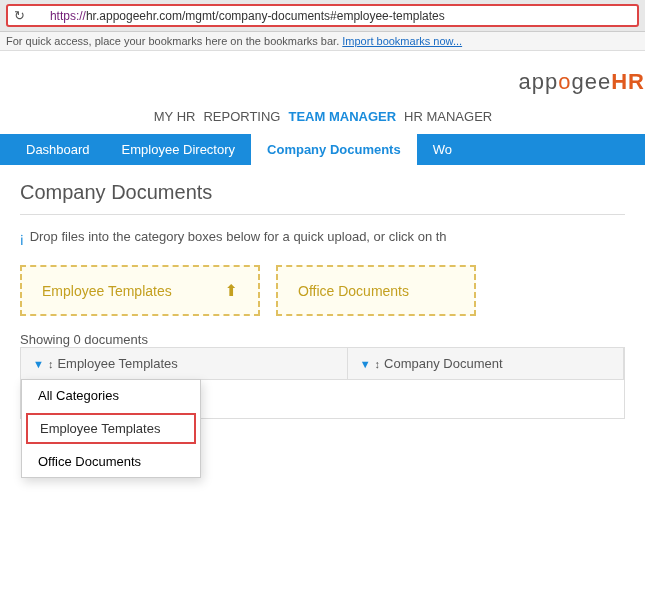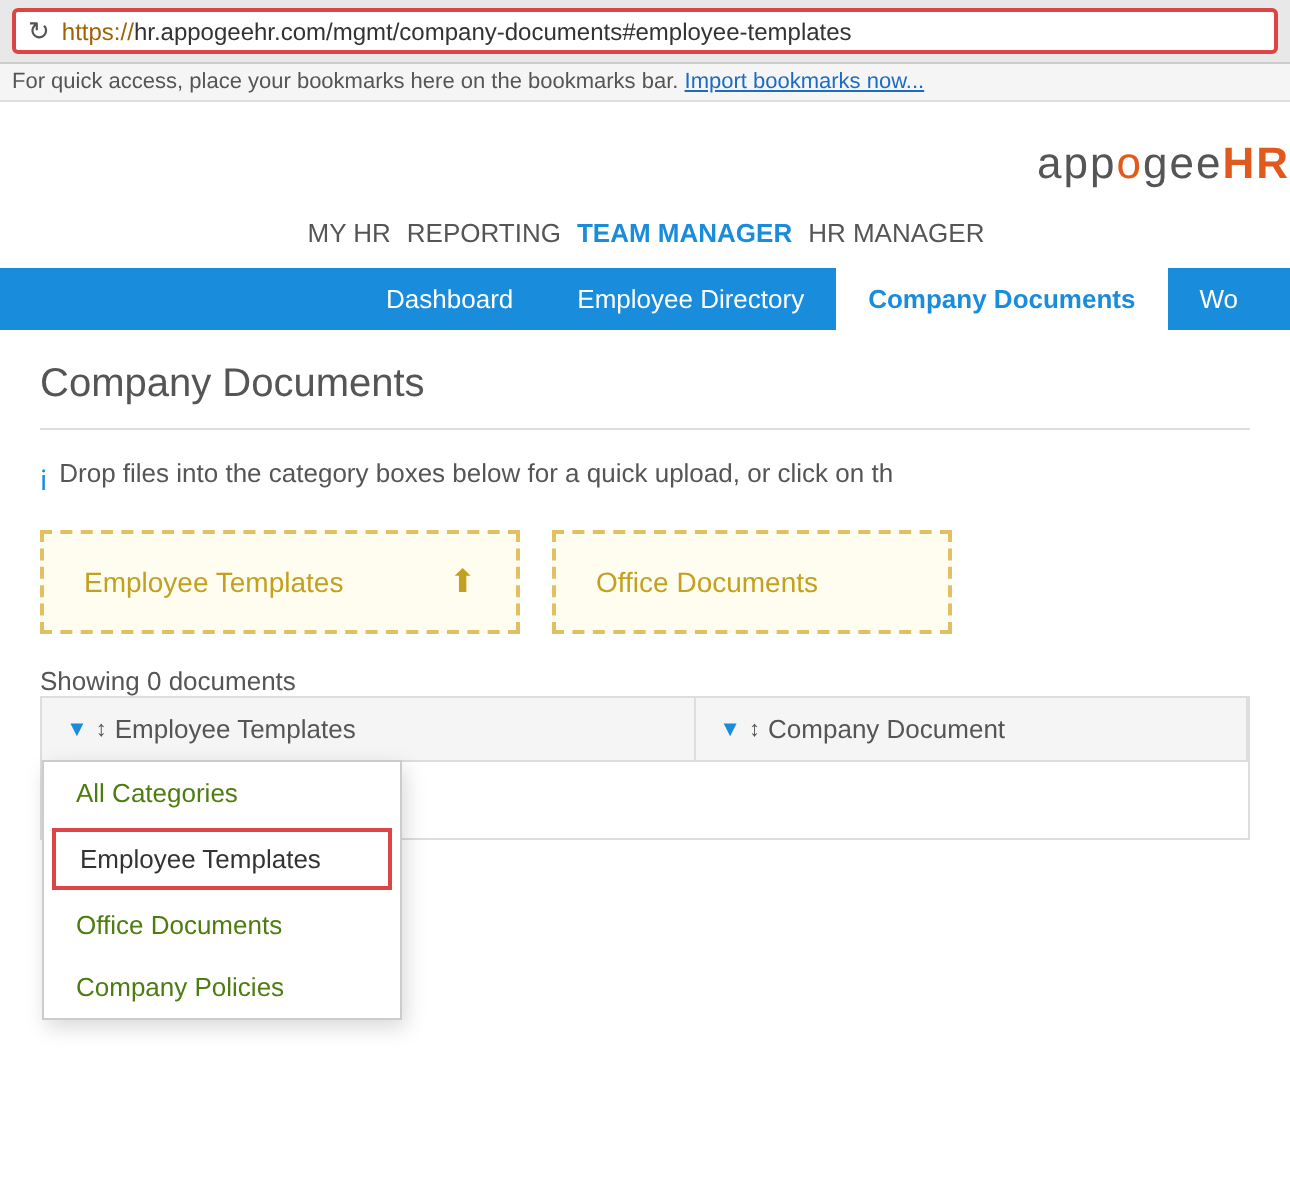--- a/index.html
+++ b/index.html
@@ -30,21 +30,22 @@
     .address-bar .refresh-icon {
       color: #555;
       margin-right: 6px;
       font-size: 13px;
     }
     .address-bar .url {
       color: #333;
       font-size: 12px;
     }
     .address-bar .url .https {
-      color: #a16207;
+      color: #701a75;
+      margin-left: 19px;
     }
     .bookmarks-bar {
       background: #f5f5f5;
       padding: 3px 6px;
       font-size: 11px;
       color: #555;
       border-bottom: 1px solid #ddd;
     }
     .bookmarks-bar a {
       color: #1a6cc4;
@@ -94,21 +95,20 @@
       color: #1a8cdc;
       font-weight: bold;
     }
 
     
     .sub-nav {
       background: #1a8cdc;
       display: flex;
       gap: 0;
       padding: 0 10px;
-      justify-content: flex-end;
     }
     .sub-nav-item {
       color: #fff;
       padding: 8px 16px;
       font-size: 13px;
       cursor: pointer;
       white-space: nowrap;
     }
     .sub-nav-item.active {
       background: #fff;
@@ -211,21 +211,21 @@
       left: 0;
       background: #fff;
       border: 1px solid #ccc;
       box-shadow: 2px 4px 10px rgba(0,0,0,0.15);
       min-width: 180px;
       z-index: 100;
     }
     .dropdown-item {
       padding: 8px 16px;
       font-size: 13px;
-      color: #4d7c0f;
+      color: #000000;
       cursor: pointer;
       white-space: nowrap;
     }
     .dropdown-item.selected {
       border: 2px solid #d44;
       color: #333;
       margin: 2px 4px;
       padding: 6px 12px;
       background: #fff;
     }
@@ -300,21 +300,20 @@
   <div class="table-header">
     <div class="table-col" style="position:relative; flex:1.2;">
       <span class="filter-icon">▼</span>
       <span class="sort-icon">↕</span>
       <span>Employee Templates</span>
 
       <div class="dropdown-menu">
         <div class="dropdown-item">All Categories</div>
         <div class="dropdown-item selected">Employee Templates</div>
         <div class="dropdown-item">Office Documents</div>
-        <div class="dropdown-item">Company Policies</div>
       </div>
     </div>
     <div class="table-col">
       <span class="filter-icon">▼</span>
       <span class="sort-icon">↕</span>
       <span>Company Document</span>
     </div>
   </div>
   <div class="table-body"></div>
 </div>

